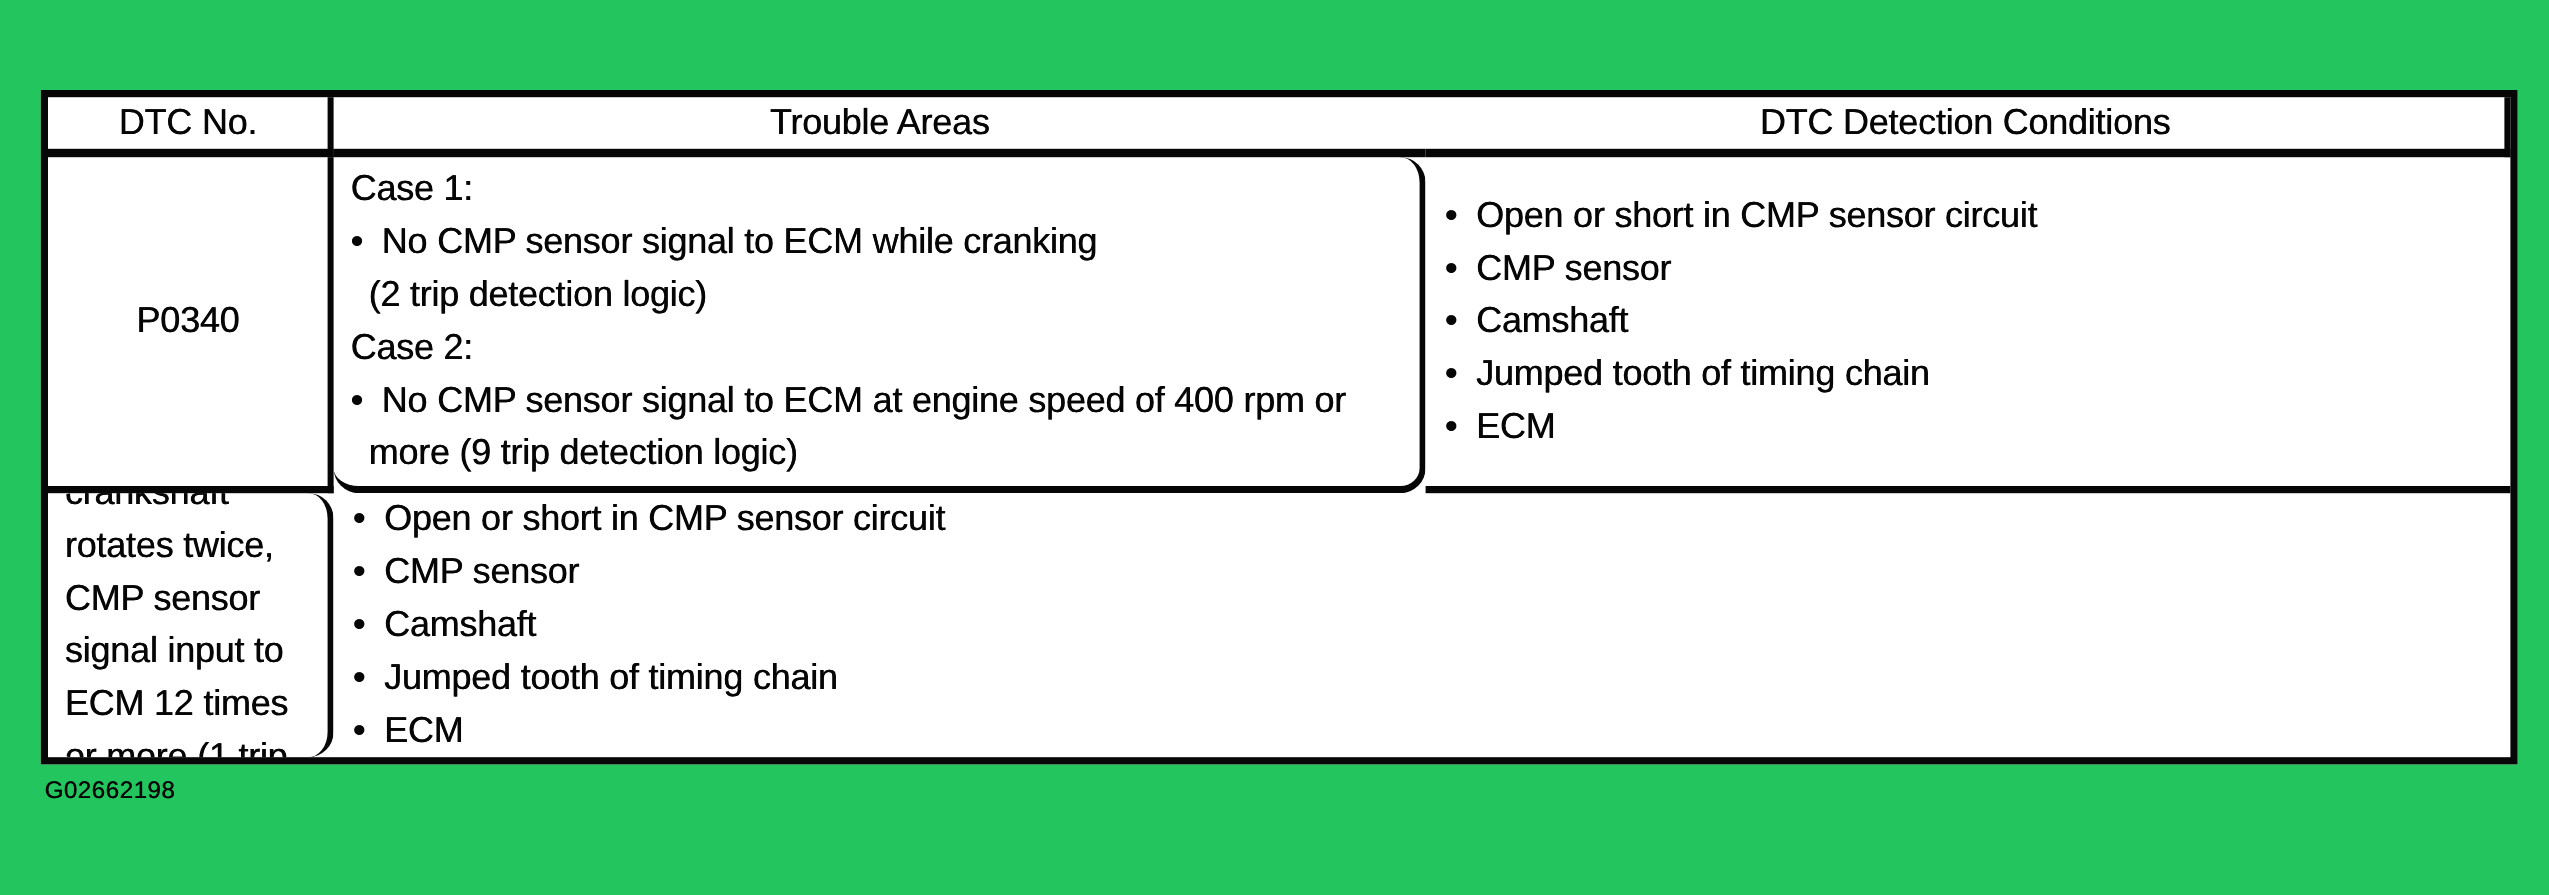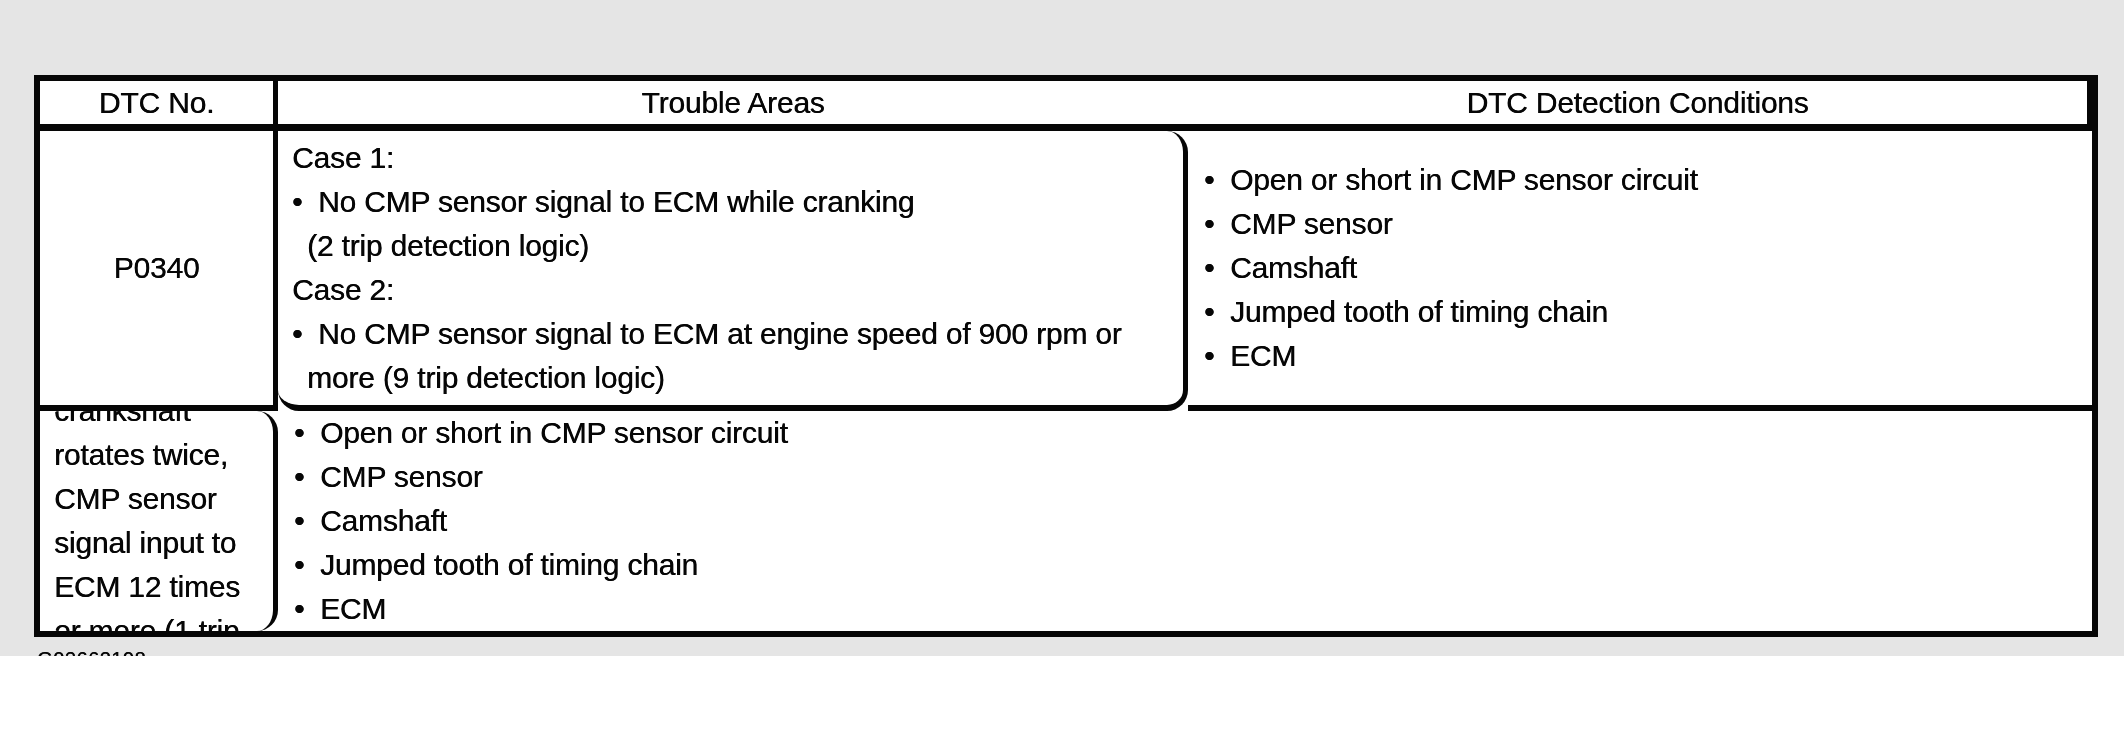--- a/index.html
+++ b/index.html
@@ -3,22 +3,22 @@
 <meta charset="utf-8">
 <style>
   html, body {
     margin: 0;
     padding: 0;
     background: #ffffff;
   }
   .canvas {
     position: relative;
     width: 2124px;
-    height: 656px;
-    background: #e5e5e5;
+    height: 746px;
+    background: #22c55e;
     font-family: "Liberation Sans", sans-serif;
     color: #060606;
     overflow: hidden;
   }
   
   .canvas .txt, .canvas .cell, .figure-code {
     text-shadow: 0.4px 0 0 currentColor;
   }
   .dtc-table {
     position: absolute;
@@ -85,21 +85,21 @@
           <span class="txt">No CMP sensor signal to ECM while cranking</span>
         </div>
         <div class="line indent">
           <span class="txt">(2 trip detection logic)</span>
         </div>
         <div class="line plain">
           <span class="txt">Case 2:</span>
         </div>
         <div class="line bullet">
           <span class="marker">•</span>
-          <span class="txt">No CMP sensor signal to ECM at engine speed of 900 rpm or</span>
+          <span class="txt">No CMP sensor signal to ECM at engine speed of 400 rpm or</span>
         </div>
         <div class="line indent">
           <span class="txt">more (9 trip detection logic)</span>
         </div>
       </div>
     </div>
 
     <div class="cell mb pad-trouble">
       <div class="lines">
         <div class="line bullet">

